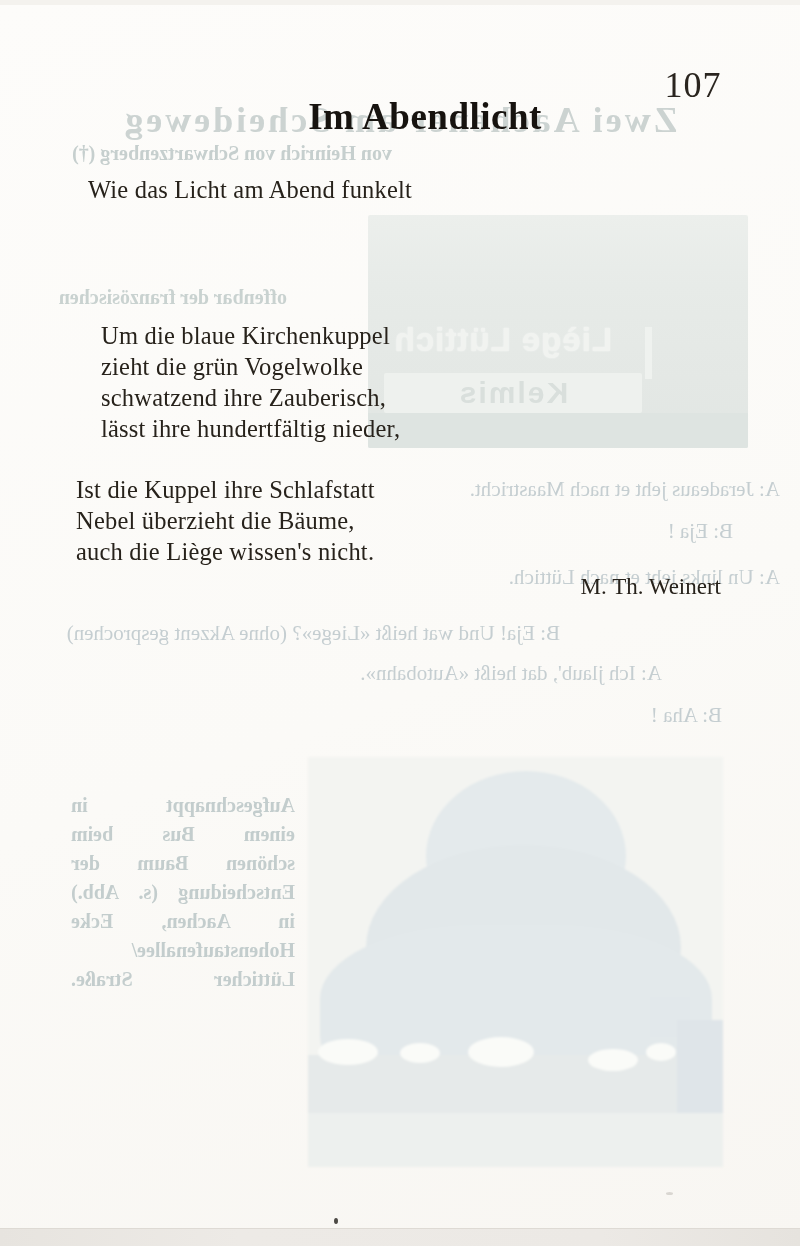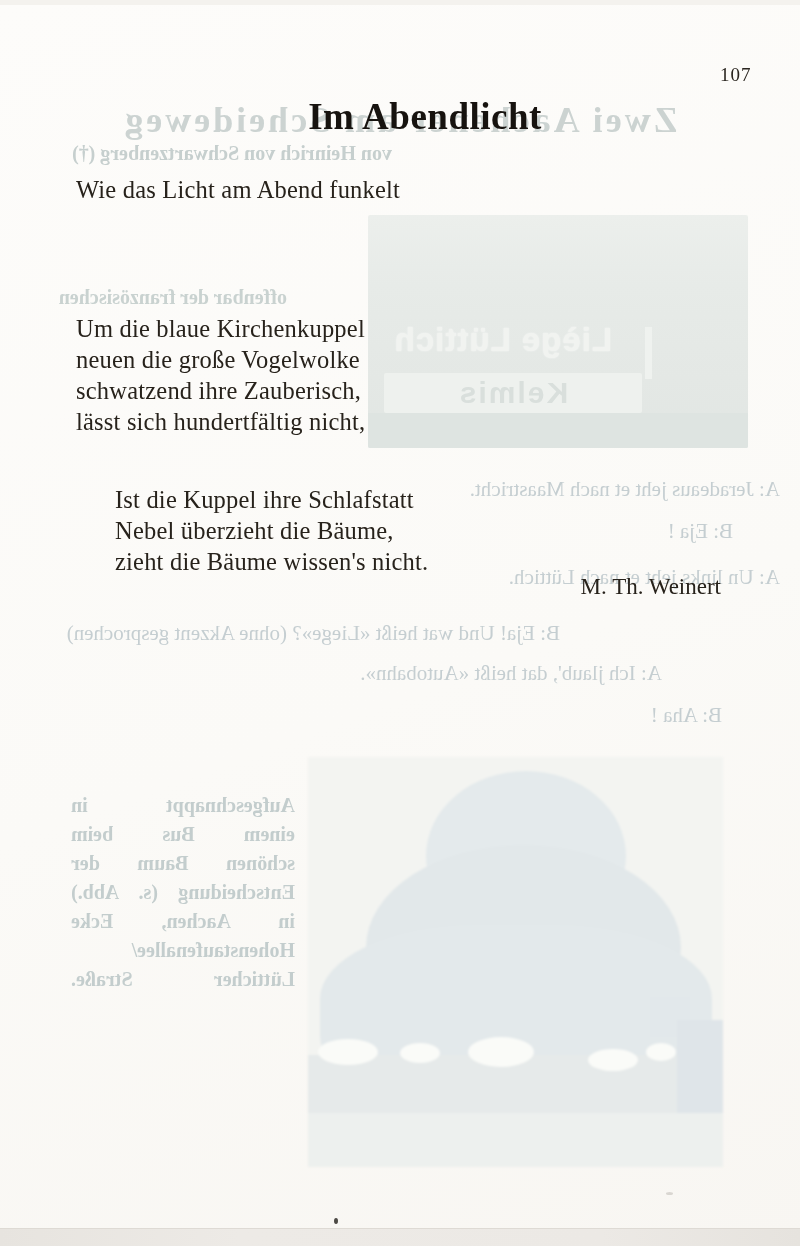--- a/index.html
+++ b/index.html
@@ -3,36 +3,36 @@
 <meta charset="utf-8">
 <style>
   html,body{margin:0;padding:0;background:#e9e6e2;}
   .page{
     position:relative; width:800px; height:1246px; overflow:hidden;
     background:linear-gradient(160deg,#fdfcfa 0%,#fbfaf7 55%,#f8f6f2 100%);
     font-family:"Liberation Serif", serif;
   }
   
   .page-number{
-    position:absolute; top:64px; left:720px; width:60px;
-    font-size:19px; color:#2a251f; letter-spacing:1px;
+    position:absolute; top:64px; left:663px; width:60px;
+    font-size:36px; color:#2a251f; letter-spacing:1px;text-align:center;
   }
   .poem-title{
     position:absolute; top:95px; left:25px; width:800px;
     text-align:center; font-weight:bold; font-size:37px;
     color:#17130f; letter-spacing:0.5px;
   }
   .stanza{position:absolute; left:76px;}
   .pline{
     font-size:24.5px; line-height:31px; color:#27221b;
     letter-spacing:0.2px; white-space:nowrap;
   }
-  .stanza1{top:174px;}
-  .stanza2{top:313px;}
-  .stanza3{top:484px;margin-left:39px;}
+  .stanza1{top:174px;margin-left:12px;}
+  .stanza2{top:320px;margin-left:25px;}
+  .stanza3{top:474px;}
   .author-signature{
     position:absolute; top:574px; right:79px;
     font-size:23px; color:#27221b; white-space:nowrap;
   }
   
   .bleed{
     position:absolute; left:0; top:0; width:800px; height:1246px;
     transform:scaleX(-1); filter:blur(0.6px); pointer-events:none;
   }
   .bleed .vtitle{
@@ -190,29 +190,29 @@
 
   <div class="page-number">107</div>
   <div class="poem-title">Im Abendlicht</div>
 
   <div class="stanza stanza1">
     <div class="pline">Wie das Licht am Abend funkelt</div>
   </div>
 
   <div class="stanza stanza2">
     <div class="pline">Um die blaue Kirchenkuppel</div>
-    <div class="pline">neuen die große Vogelwolke</div>
+    <div class="pline">zieht die grün Vogelwolke</div>
     <div class="pline">schwatzend ihre Zauberisch,</div>
-    <div class="pline">lässt sich hundertfältig nicht,</div>
+    <div class="pline">lässt ihre hundertfältig nieder,</div>
   </div>
 
   <div class="stanza stanza3">
     <div class="pline">Ist die Kuppel ihre Schlafstatt</div>
     <div class="pline">Nebel überzieht die Bäume,</div>
-    <div class="pline">zieht die Bäume wissen's nicht.</div>
+    <div class="pline">auch die Liège wissen's nicht.</div>
   </div>
 
   <div class="author-signature">M. Th. Weinert</div>
 
   <div class="top-edge"></div>
   <div class="bottom-edge"></div>
   <div class="ink-dot"></div>
   <div class="speck"></div>
 
 </div>

